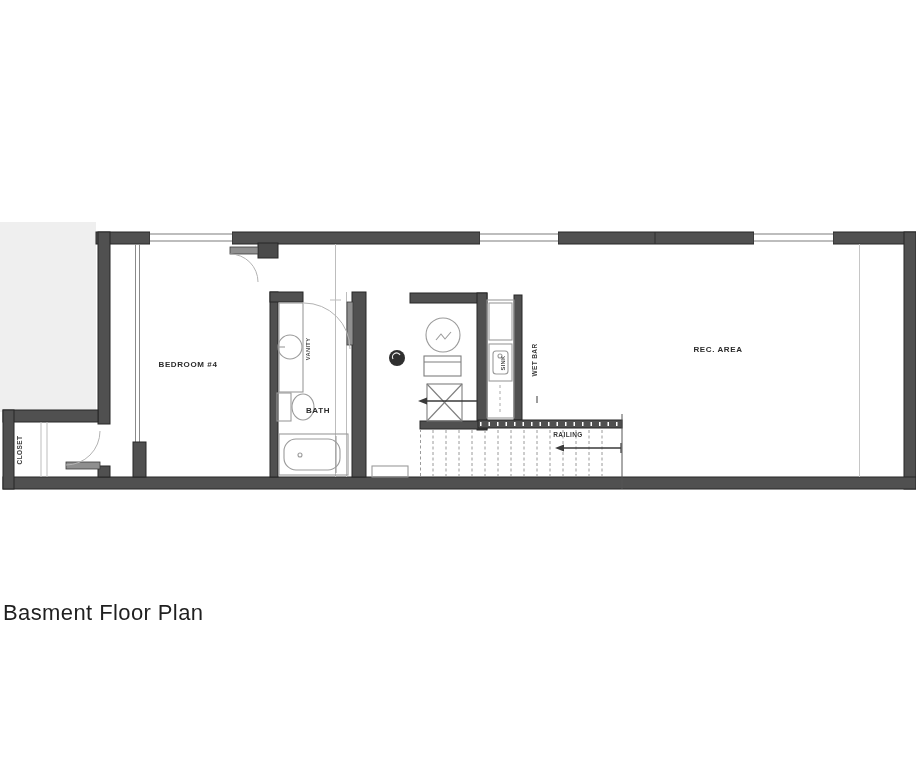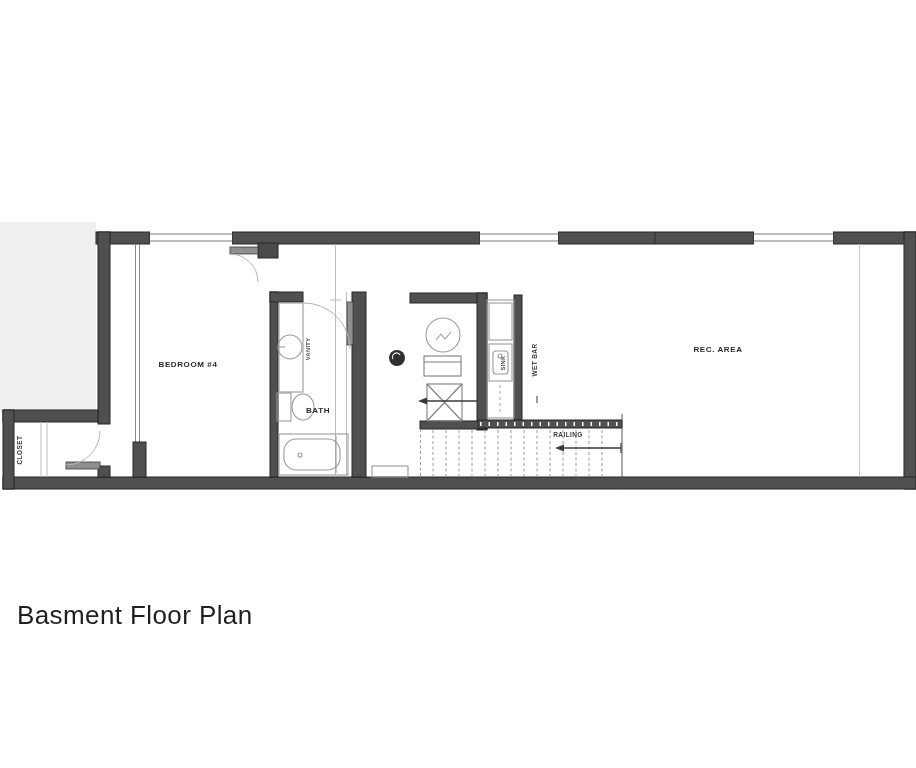--- a/index.html
+++ b/index.html
@@ -20,22 +20,22 @@
   .fix2{fill:none;stroke:#7e7e7e;stroke-width:1.1;}
   .leaf{fill:#8f8f8f;stroke:#3a3a3a;stroke-width:0.8;}
   .arc{fill:none;stroke:#b3b3b3;stroke-width:1;}
   .tread{stroke:#9a9a9a;stroke-width:1;stroke-dasharray:3,2.5;}
   .arrow{stroke:#3a3a3a;stroke-width:1.4;fill:none;}
   .ah{fill:#3a3a3a;}
   .lbl{font-family:"Liberation Sans",sans-serif;font-weight:bold;font-size:8px;fill:#2b2b2b;letter-spacing:0.6px;}
   .lbl-sm{font-family:"Liberation Sans",sans-serif;font-weight:bold;font-size:6.5px;fill:#3a3a3a;letter-spacing:0.4px;}
   .lbl-xs{font-family:"Liberation Sans",sans-serif;font-weight:bold;font-size:5.8px;fill:#4a4a4a;letter-spacing:0.3px;}
   #plan-title{
-    position:absolute;left:17px;top:600px;
-    font-size:26px;color:#1f1f1f;letter-spacing:0.4px;
+    position:absolute;left:3px;top:600px;
+    font-size:22px;color:#1f1f1f;letter-spacing:0.4px;
   }
 </style>
 </head>
 <body>
 
 <div id="stage">
 
   <svg width="916" height="768" viewBox="0 0 916 768">
 
     <rect x="0" y="222" width="96" height="190" fill="#efefef"></rect>

